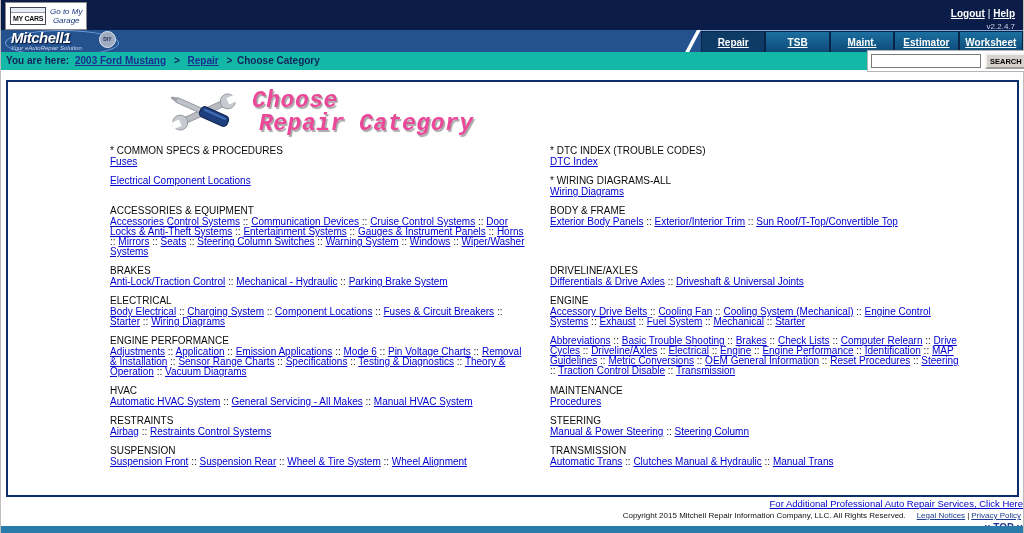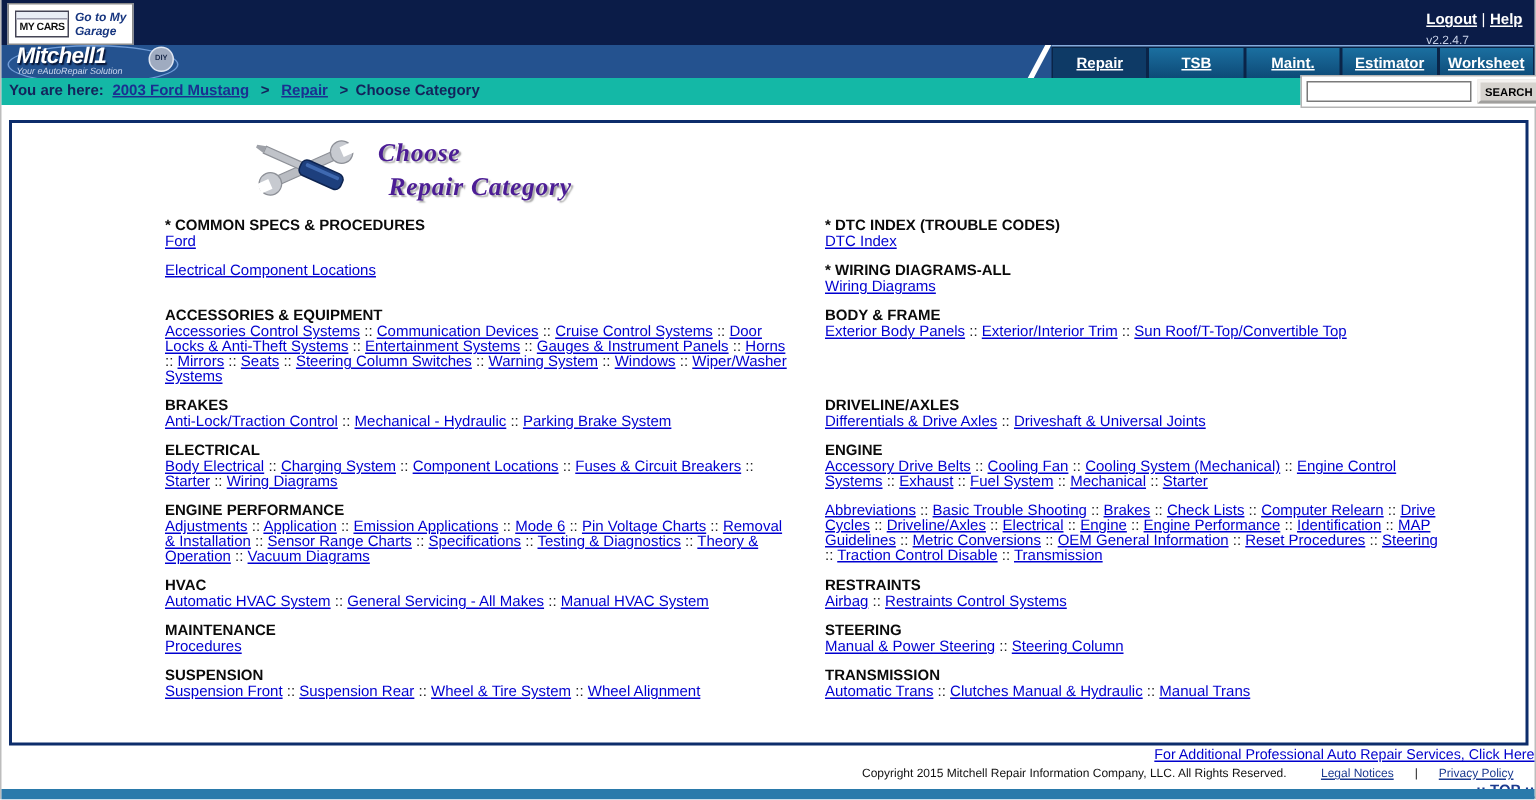--- a/index.html
+++ b/index.html
@@ -7,22 +7,22 @@
        font-family:"Liberation Sans",sans-serif;overflow:hidden;}
   .viewport{position:absolute;inset:0;border-left:1px solid #bdbdbd;border-right:1px solid #bdbdbd;box-sizing:border-box;}
 
   
   .topbar{position:absolute;top:0;left:0;right:0;height:30px;background:#0b1c48;}
   .mycars{position:absolute;left:4px;top:2px;height:24px;background:#fff;border:1px solid #8a8a8a;
           display:flex;align-items:center;gap:4px;padding:1px 4px;cursor:pointer;}
   .plate{border:1px solid #445;width:36px;height:18px;box-sizing:border-box;text-align:center;background:#fff;}
   .plate .plate-top{height:4px;background:#e8edf5;border-bottom:1px solid #99a;}
   .plate .plate-txt{font-size:7px;font-weight:bold;color:#111;line-height:11px;letter-spacing:-0.3px;}
-  .garage-label{font-size:8px;font-weight:bold;font-style:italic;color:#16357f;line-height:9px;white-space:pre-line;}
-  .session{position:absolute;right:8px;top:3px;}
+  .garage-label{font-size:8px;font-weight:normal;font-style:italic;color:#16357f;line-height:9px;white-space:pre-line;text-align:center;}
+  .session{position:absolute;right:8px;top:3px;text-align:right;}
   .session a{color:#fff;font-size:10px;font-weight:bold;text-decoration:underline;}
   .session .bar{color:#fff;font-size:10px;margin:0 3px;}
   .version{color:#c9d2e8;font-size:8px;margin-top:1px;}
 
   
   .logobar{position:absolute;top:30px;left:0;right:0;height:22px;background:#24528f;}
   .brand{position:absolute;left:10px;top:1px;}
   .brand-ellipse{position:absolute;left:-6px;top:-1px;width:112px;height:24px;border:1px solid #6f9bd6;border-radius:50%;}
   .brand-name{position:relative;font-size:15px;font-weight:bold;font-style:italic;color:#fff;
               text-shadow:1px 1px 1px #061231;letter-spacing:-0.5px;line-height:14px;}
@@ -44,37 +44,37 @@
   .searchpanel{position:absolute;left:866px;top:50px;width:152px;height:20px;background:#fff;
                border:1px solid #b5b5b5;display:flex;align-items:center;gap:4px;padding:0 3px;}
   .searchpanel input{width:104px;height:12px;border:1px solid #7a7a7a;font-size:9px;padding:0 2px;}
   .searchpanel button{height:16px;font-size:7.5px;font-weight:bold;background:#d6d3ce;
                       border:2px outset #f4f2ef;padding:0 3px;cursor:pointer;font-family:"Liberation Sans",sans-serif;}
 
   
   .main{position:absolute;left:5px;top:80px;width:1013px;height:417px;background:#fff;
         border:2px solid #0d2d6b;box-sizing:border-box;}
   .titlewrap{position:absolute;left:158px;top:6px;display:flex;align-items:flex-start;}
-  .titletext{margin-left:10px;margin-top:2px;font-family:Liberation Serif, serif;font-style:italic;font-weight:bold;
-             color:#4c1d95;font-size:17px;line-height:23px;text-shadow:1.5px 1.5px 1px #a8a8a8;letter-spacing:0.5px;}
+  .titletext{margin-left:10px;margin-top:2px;font-family:Liberation Mono, monospace;font-style:italic;font-weight:bold;
+             color:#ec4899;font-size:23px;line-height:23px;text-shadow:1.5px 1.5px 1px #a8a8a8;letter-spacing:0.5px;}
   .titletext .l2{padding-left:7px;}
 
   .catgrid{position:absolute;left:102px;top:64px;width:880px;display:grid;grid-template-columns:440px 425px;}
   .section{margin-bottom:9px;max-width:416px;}
-  .cat-h{font-size:10px;font-weight:bold;color:#0a0a0a;line-height:10px;margin-bottom:1px;}
+  .cat-h{font-size:10px;font-weight:normal;color:#0a0a0a;line-height:10px;margin-bottom:1px;}
   .cat-links{font-size:10px;line-height:10px;color:#000;}
   .cat-links a{color:#0000d0;text-decoration:underline;}
   .cat-links .sep{color:#222;}
 
   
   .footer{position:absolute;left:0;right:0;top:498px;text-align:right;}
   .f-services{font-size:9.5px;}
   .f-services a{color:#0000cc;text-decoration:underline;}
   .f-copy{font-size:8px;color:#111;margin-top:2px;}
-  .f-copy a{color:#1b3a8f;margin:0 14px;}
+  .f-copy a{color:#1b3a8f;margin:0 2px;}
   .f-top{margin-top:2px;font-size:10px;}
   .f-top a{color:#1b3a8f;font-weight:bold;text-decoration:underline;}
   .bottombar{position:absolute;left:0;right:0;bottom:0;height:7px;background:#2a7aab;}
 </style>
 </head>
 <body>
 
 <div class="viewport">
 
   <div class="topbar">
@@ -147,21 +147,21 @@
         </g>
       </svg>
       <div class="titletext">
         <div>Choose</div>
         <div class="l2">Repair Category</div>
       </div>
     </div>
     <div class="catgrid" id="catgrid">
         <div class="section">
           <div class="cat-h">* COMMON SPECS &amp; PROCEDURES</div>
-          <div class="cat-links"><a href="#">Ford</a></div>
+          <div class="cat-links"><a href="#">Fuses</a></div>
         </div>
         <div class="section">
           <div class="cat-h">* DTC INDEX (TROUBLE CODES)</div>
           <div class="cat-links"><a href="#">DTC Index</a></div>
         </div>
         <div class="section">
           <div class="cat-links"><a href="#">Electrical Component Locations</a></div>
         </div>
         <div class="section">
           <div class="cat-h">* WIRING DIAGRAMS-ALL</div>
@@ -196,26 +196,26 @@
           <div class="cat-links"><a href="#">Adjustments</a><span class="sep"> :: </span><a href="#">Application</a><span class="sep"> :: </span><a href="#">Emission Applications</a><span class="sep"> :: </span><a href="#">Mode 6</a><span class="sep"> :: </span><a href="#">Pin Voltage Charts</a><span class="sep"> :: </span><a href="#">Removal &amp; Installation</a><span class="sep"> :: </span><a href="#">Sensor Range Charts</a><span class="sep"> :: </span><a href="#">Specifications</a><span class="sep"> :: </span><a href="#">Testing &amp; Diagnostics</a><span class="sep"> :: </span><a href="#">Theory &amp; Operation</a><span class="sep"> :: </span><a href="#">Vacuum Diagrams</a></div>
         </div>
         <div class="section">
           <div class="cat-links"><a href="#">Abbreviations</a><span class="sep"> :: </span><a href="#">Basic Trouble Shooting</a><span class="sep"> :: </span><a href="#">Brakes</a><span class="sep"> :: </span><a href="#">Check Lists</a><span class="sep"> :: </span><a href="#">Computer Relearn</a><span class="sep"> :: </span><a href="#">Drive Cycles</a><span class="sep"> :: </span><a href="#">Driveline/Axles</a><span class="sep"> :: </span><a href="#">Electrical</a><span class="sep"> :: </span><a href="#">Engine</a><span class="sep"> :: </span><a href="#">Engine Performance</a><span class="sep"> :: </span><a href="#">Identification</a><span class="sep"> :: </span><a href="#">MAP Guidelines</a><span class="sep"> :: </span><a href="#">Metric Conversions</a><span class="sep"> :: </span><a href="#">OEM General Information</a><span class="sep"> :: </span><a href="#">Reset Procedures</a><span class="sep"> :: </span><a href="#">Steering</a><span class="sep"> :: </span><a href="#">Traction Control Disable</a><span class="sep"> :: </span><a href="#">Transmission</a></div>
         </div>
         <div class="section">
           <div class="cat-h">HVAC</div>
           <div class="cat-links"><a href="#">Automatic HVAC System</a><span class="sep"> :: </span><a href="#">General Servicing - All Makes</a><span class="sep"> :: </span><a href="#">Manual HVAC System</a></div>
         </div>
         <div class="section">
+          <div class="cat-h">MAINTENANCE</div>
+          <div class="cat-links"><a href="#">Procedures</a></div>
+        </div>
+        <div class="section">
           <div class="cat-h">RESTRAINTS</div>
           <div class="cat-links"><a href="#">Airbag</a><span class="sep"> :: </span><a href="#">Restraints Control Systems</a></div>
-        </div>
-        <div class="section">
-          <div class="cat-h">MAINTENANCE</div>
-          <div class="cat-links"><a href="#">Procedures</a></div>
         </div>
         <div class="section">
           <div class="cat-h">STEERING</div>
           <div class="cat-links"><a href="#">Manual &amp; Power Steering</a><span class="sep"> :: </span><a href="#">Steering Column</a></div>
         </div>
         <div class="section">
           <div class="cat-h">SUSPENSION</div>
           <div class="cat-links"><a href="#">Suspension Front</a><span class="sep"> :: </span><a href="#">Suspension Rear</a><span class="sep"> :: </span><a href="#">Wheel &amp; Tire System</a><span class="sep"> :: </span><a href="#">Wheel Alignment</a></div>
         </div>
         <div class="section">

